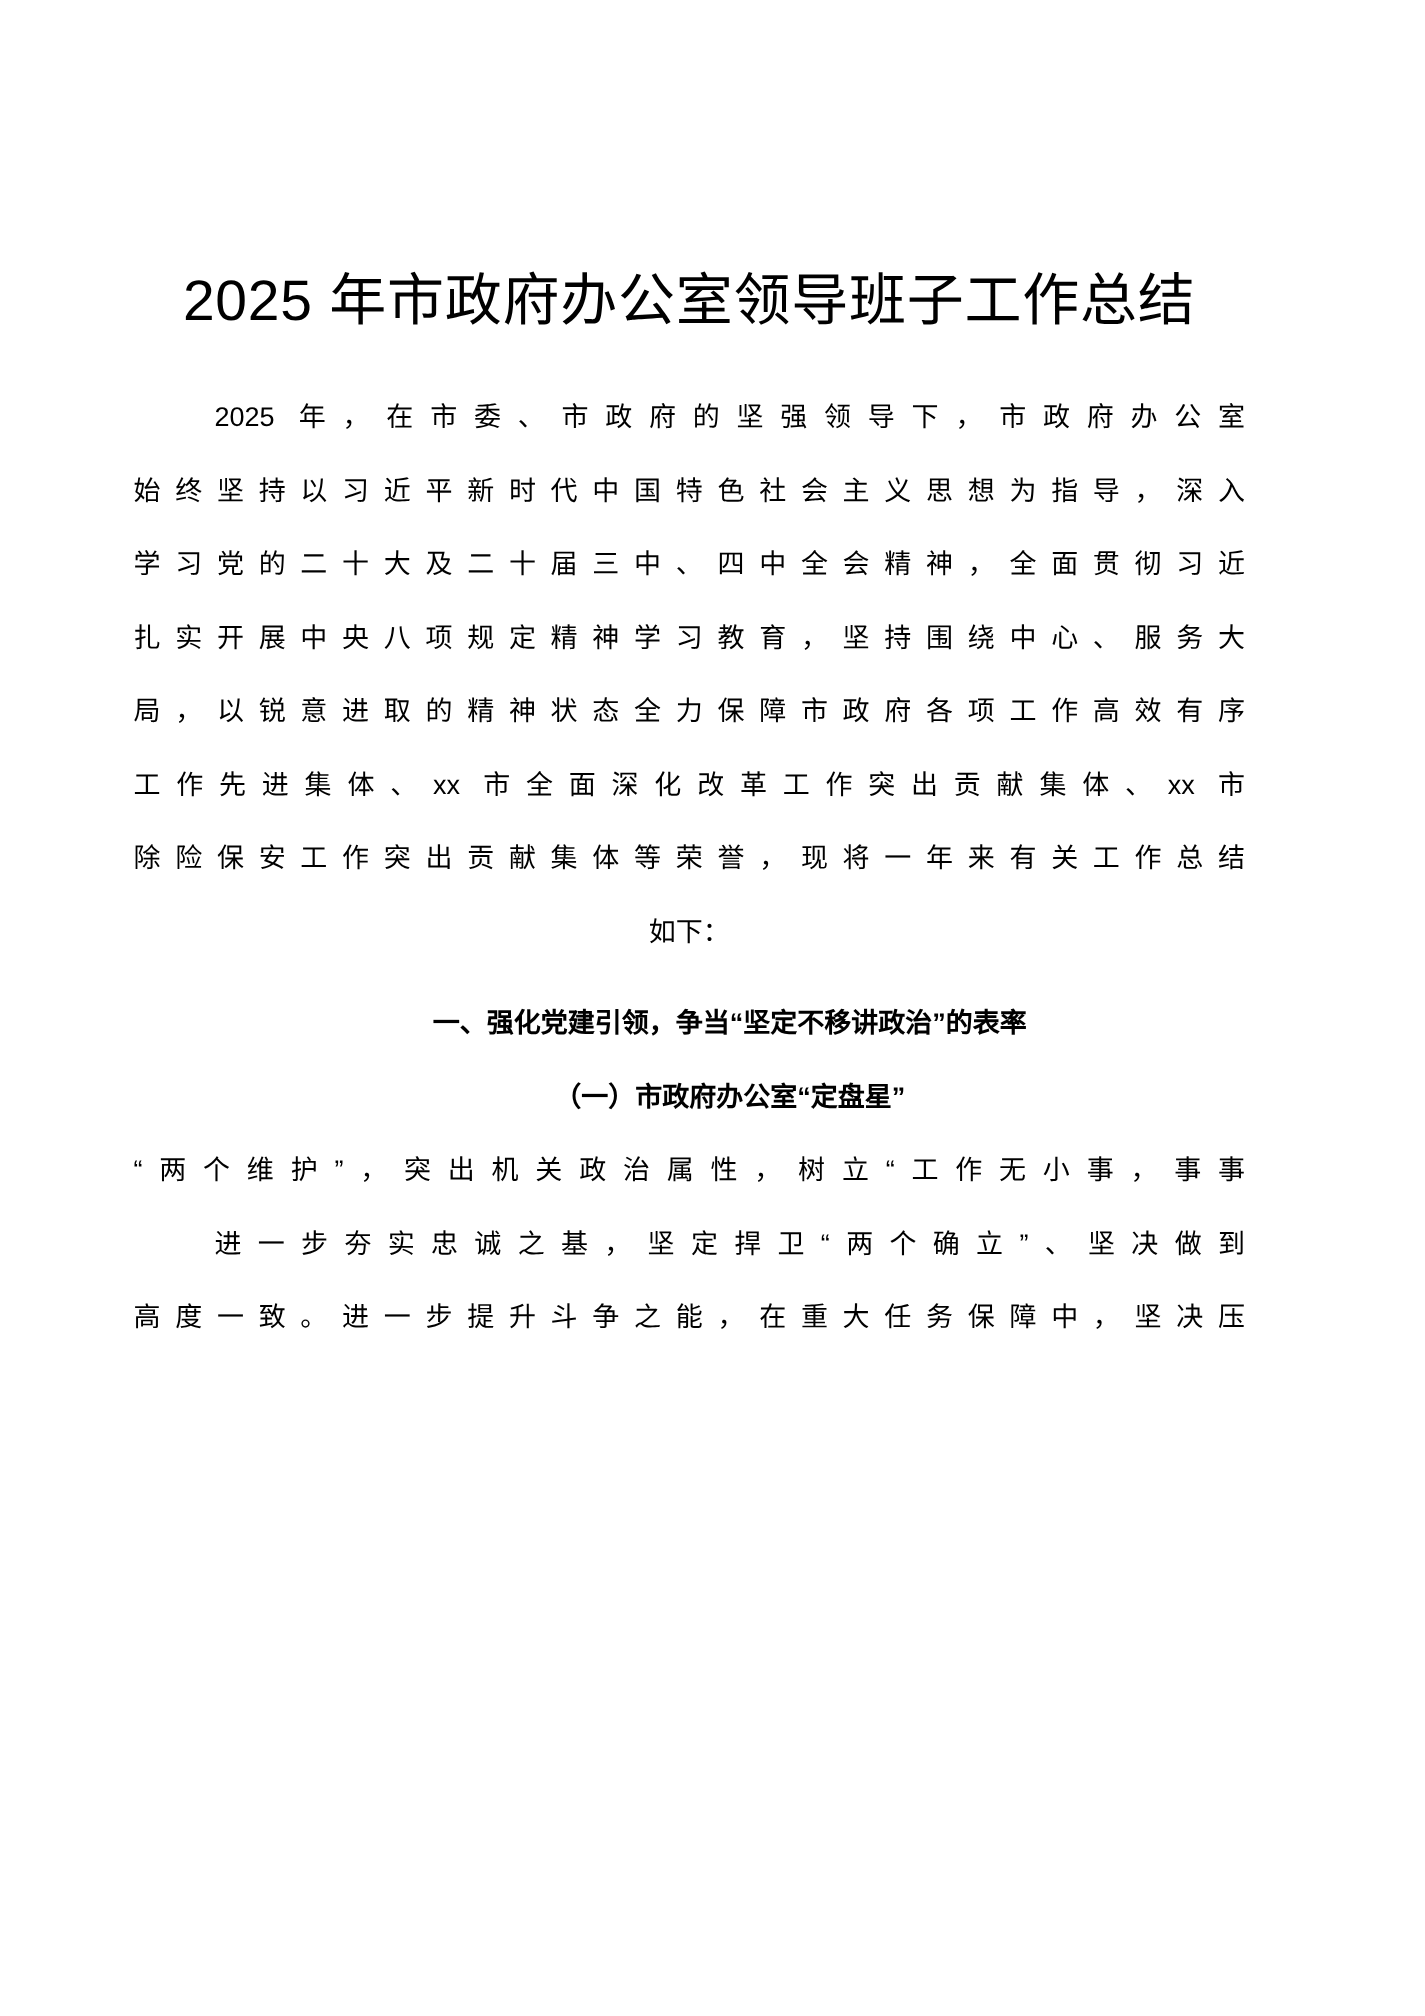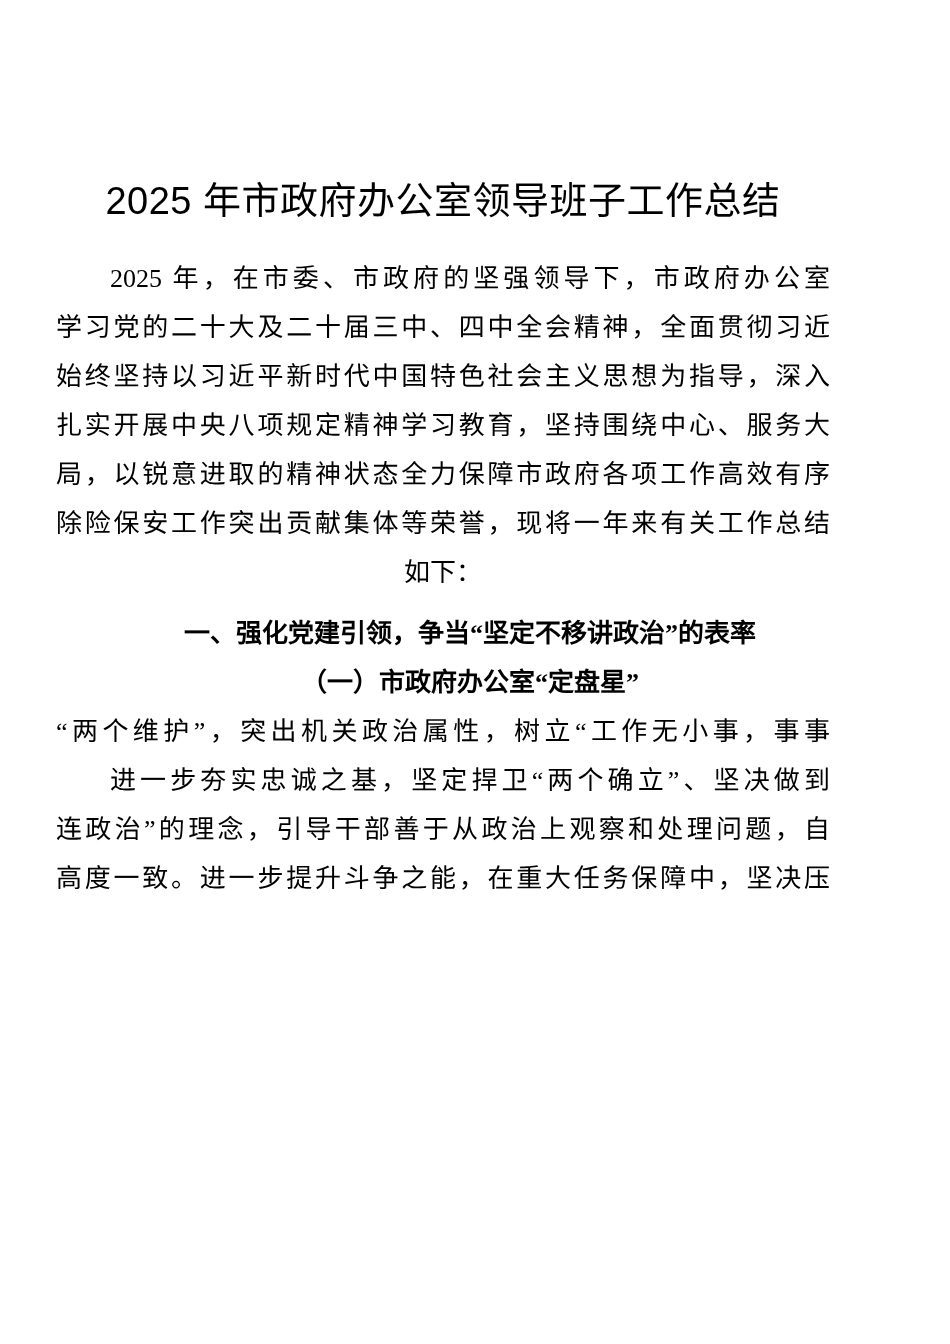--- a/index.html
+++ b/index.html
@@ -16,35 +16,34 @@
     -webkit-font-smoothing: antialiased;
   }
   .page {
     position: relative;
     width: 950px;
     height: 1344px;
     background: #ffffff;
     overflow: hidden;
   }
   .content {
-    padding: 180px 120px 0 56px; 
+    padding: 180px 120px 0 89px; 
   }
   .doc-title {
     text-align: center;
     font-size: 38px;
     line-height: 42px;
     font-weight: 500;
     letter-spacing: 0.5px;
     white-space: nowrap;
   }
   #doc-body .para {
-    font-size: 26px;
+    font-size: 18px;
     line-height: 49px;
     margin: 0;
-    font-family: Liberation Serif, serif;
   }
   #doc-body .para:first-child {
     margin-top: 32px;
   }
   #doc-body .para.h1 {
     margin-top: 12px;
     font-weight: 600;
   }
   #doc-body .para.h2 {
     font-weight: 700;
@@ -64,34 +63,34 @@
 </style>
 </head>
 <body>
 
 <div class="page">
   <div class="content">
     <div class="doc-title">2025 年市政府办公室领导班子工作总结</div>
     <div id="doc-body">
         <div class="para">
           <div class="line indent">2025 年，在市委、市政府的坚强领导下，市政府办公室</div>
+          <div class="line">始终坚持以习近平新时代中国特色社会主义思想为指导，深入</div>
           <div class="line">学习党的二十大及二十届三中、四中全会精神，全面贯彻习近</div>
-          <div class="line">始终坚持以习近平新时代中国特色社会主义思想为指导，深入</div>
           <div class="line">扎实开展中央八项规定精神学习教育，坚持围绕中心、服务大</div>
           <div class="line">局，以锐意进取的精神状态全力保障市政府各项工作高效有序</div>
+          <div class="line">工作先进集体、xx 市全面深化改革工作突出贡献集体、xx 市</div>
           <div class="line">除险保安工作突出贡献集体等荣誉，现将一年来有关工作总结</div>
           <div class="line no-just">如下：</div>
         </div>
         <div class="para h1">
           <div class="line indent no-just">一、强化党建引领，争当“坚定不移讲政治”的表率</div>
         </div>
         <div class="para h2">
           <div class="line indent no-just">（一）市政府办公室“定盘星”</div>
         </div>
         <div class="para">
           <div class="line">“两个维护”，突出机关政治属性，树立“工作无小事，事事</div>
           <div class="line indent">进一步夯实忠诚之基，坚定捍卫“两个确立”、坚决做到</div>
-          <div class="line">连政治”的理念，引导干部善于从政治上观察和处理问题，自</div>
           <div class="line">高度一致。进一步提升斗争之能，在重大任务保障中，坚决压</div>
         </div>
       </div>
   </div>
 </div>
 
 </body></html>

